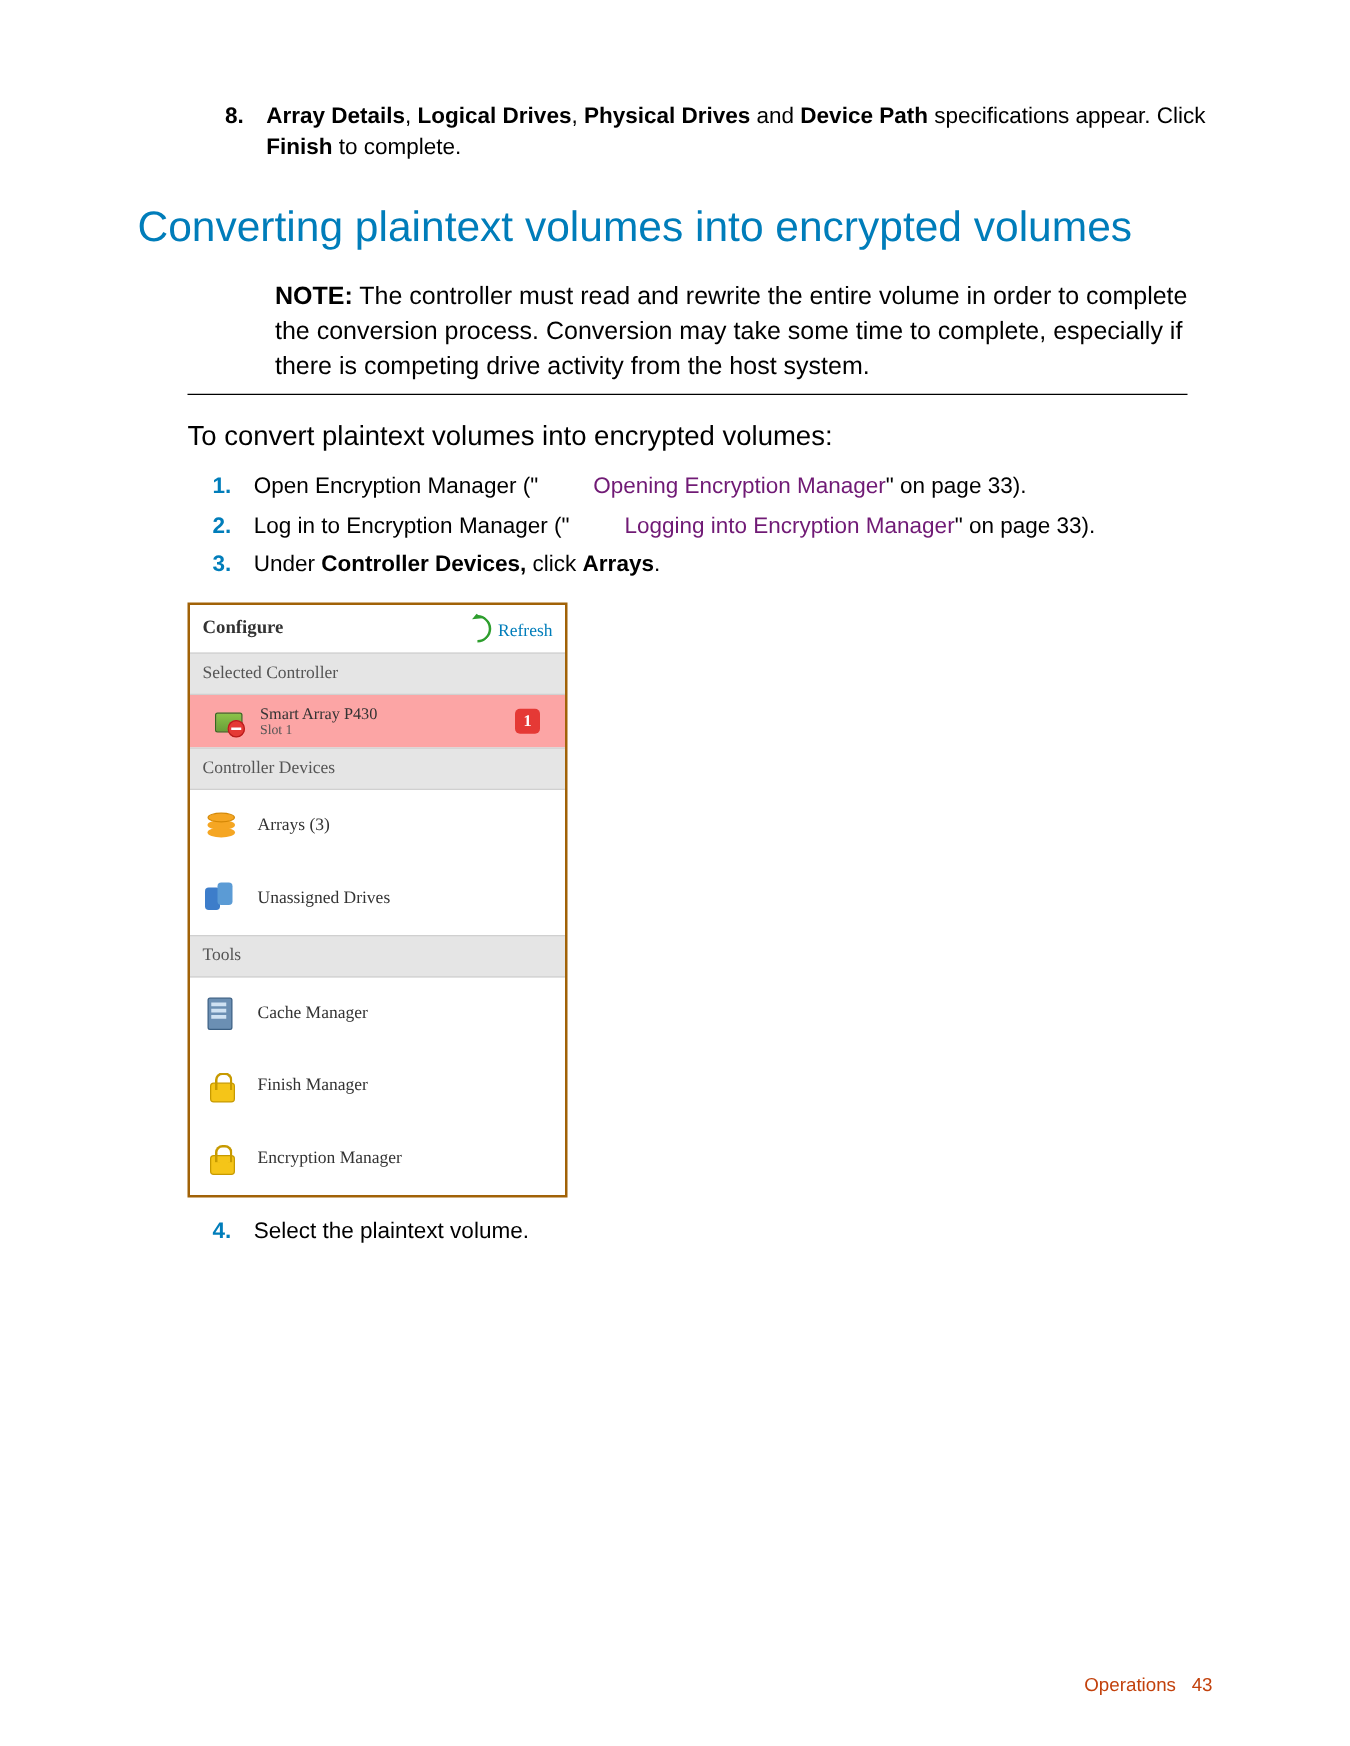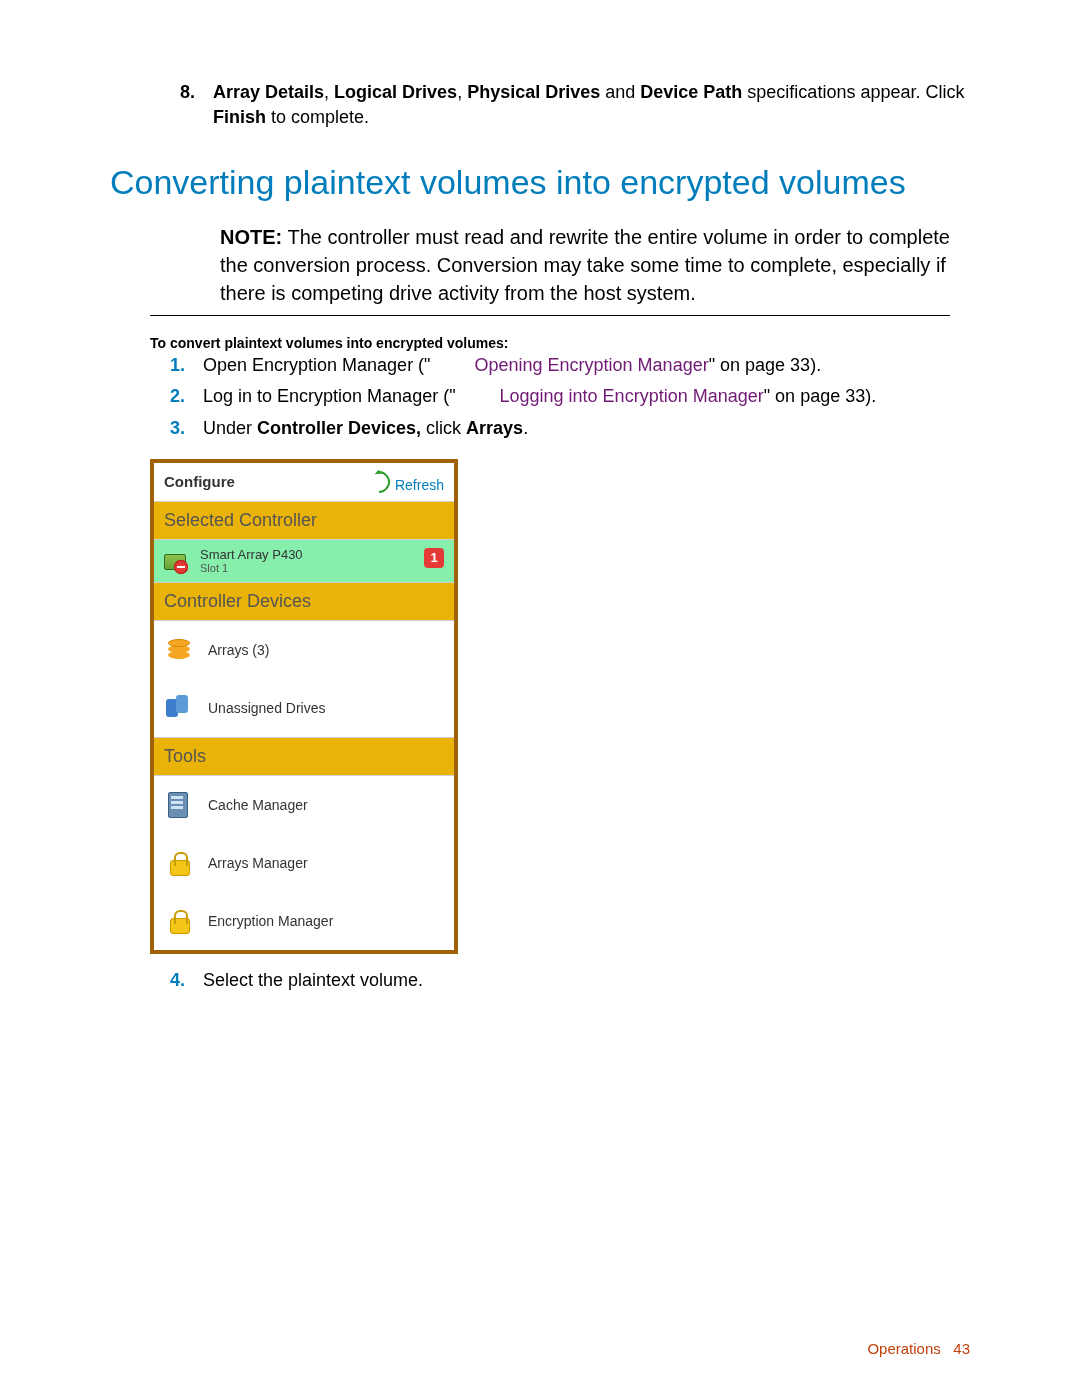--- a/index.html
+++ b/index.html
@@ -54,36 +54,36 @@
   }
   .note-block .label { font-weight: bold; }
   hr.note-rule {
     border: none;
     border-top: 1px solid #000;
     margin: 8px 0 18px 0;
     margin-left: 40px;
     margin-right: 20px;
   }
   .intro {
-    font-size: 14px;
+    font-size: 22px;
     margin-left: 40px;
+    margin-bottom: 12px;
     line-height: 1.4;
-    font-weight: bold;
   }
   .steps2 { margin-left: 55px; }
   .steps2 .step-item { margin-bottom: 6px; }
   .steps2 .step-num { width: 20px; margin-right: 18px; }
   .link { color: #701a75; margin-left: 44px; } 
   
   .ui-panel {
     width: 300px;
     margin-left: 40px;
     margin-top: 18px;
-    border: 4px solid #a16207;
-    font-family: Liberation Sans, sans-serif;
+    border: 2px solid #a16207;
+    font-family: Liberation Serif, serif;
     background: #fff;
   }
   .ui-header {
     display: flex;
     justify-content: space-between;
     align-items: center;
     padding: 8px 10px;
     font-size: 15px;
   }
   .ui-header .title { font-weight: bold; color: #333; }
@@ -105,31 +105,32 @@
   }
   .refresh-ico::after {
     content: "";
     position: absolute;
     right: -3px; top: -4px;
     border: 4px solid transparent;
     border-bottom-color: #2e9e2e;
     transform: rotate(40deg);
   }
   .section-label {
-    background: #eab308;
+    background: #e5e5e5;
     color: #555;
-    font-size: 18px;
+    font-size: 14px;
     padding: 8px 10px;
     border-top: 1px solid #d0d0d0;
     border-bottom: 1px solid #d0d0d0;
   }
   .sel-controller {
-    background: #86efac;
-    padding: 8px 10px;
-    display: flex;
+    background: #fca5a5;
+    padding: 8px 20px;
+    display: flex;
+    align-items: center;
     justify-content: space-between;
   }
   .sel-left { display: flex; align-items: center; gap: 8px; }
   .ctrl-ico {
     width: 28px; height: 22px; position: relative;
   }
   .ctrl-ico .board {
     position: absolute; left:0; top:4px; width: 20px; height: 14px;
     background: linear-gradient(#8bc34a,#689f38);
     border: 1px solid #33691e;
@@ -275,21 +276,21 @@
       <div class="ico ico-unassigned"></div>
       <span>Unassigned Drives</span>
     </div>
     <div class="section-label">Tools</div>
     <div class="dev-item">
       <div class="ico ico-cache"></div>
       <span>Cache Manager</span>
     </div>
     <div class="dev-item">
       <div class="ico ico-lock"></div>
-      <span>Arrays Manager</span>
+      <span>Finish Manager</span>
     </div>
     <div class="dev-item">
       <div class="ico ico-lock"></div>
       <span>Encryption Manager</span>
     </div>
   </div>
 
   <div class="steps2" style="margin-top:14px;">
     <div class="step-item">
       <div class="step-num">4.</div>

